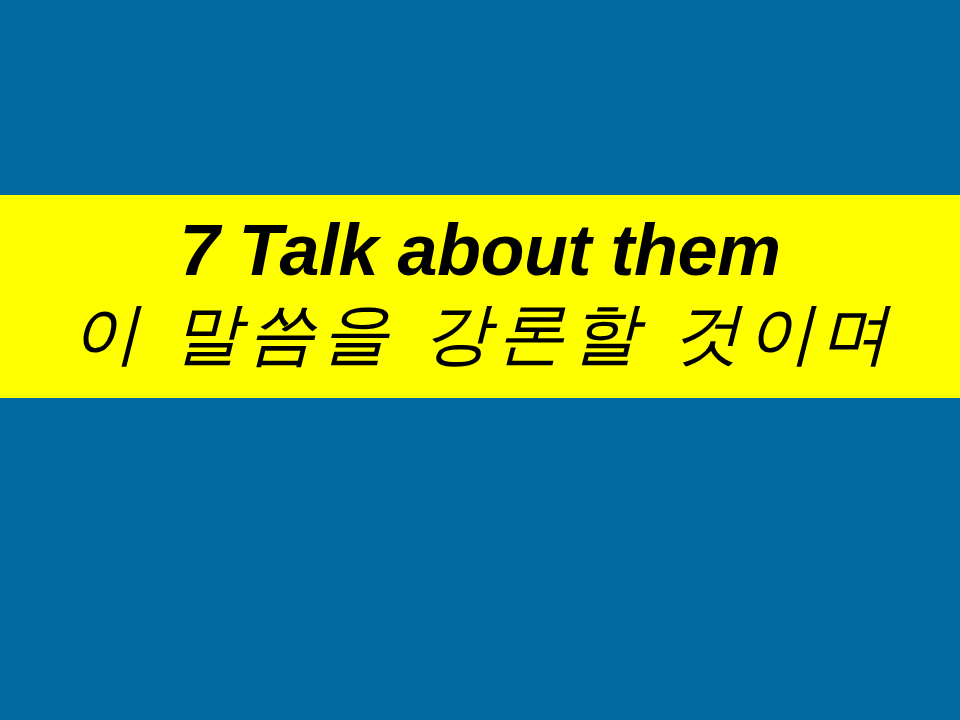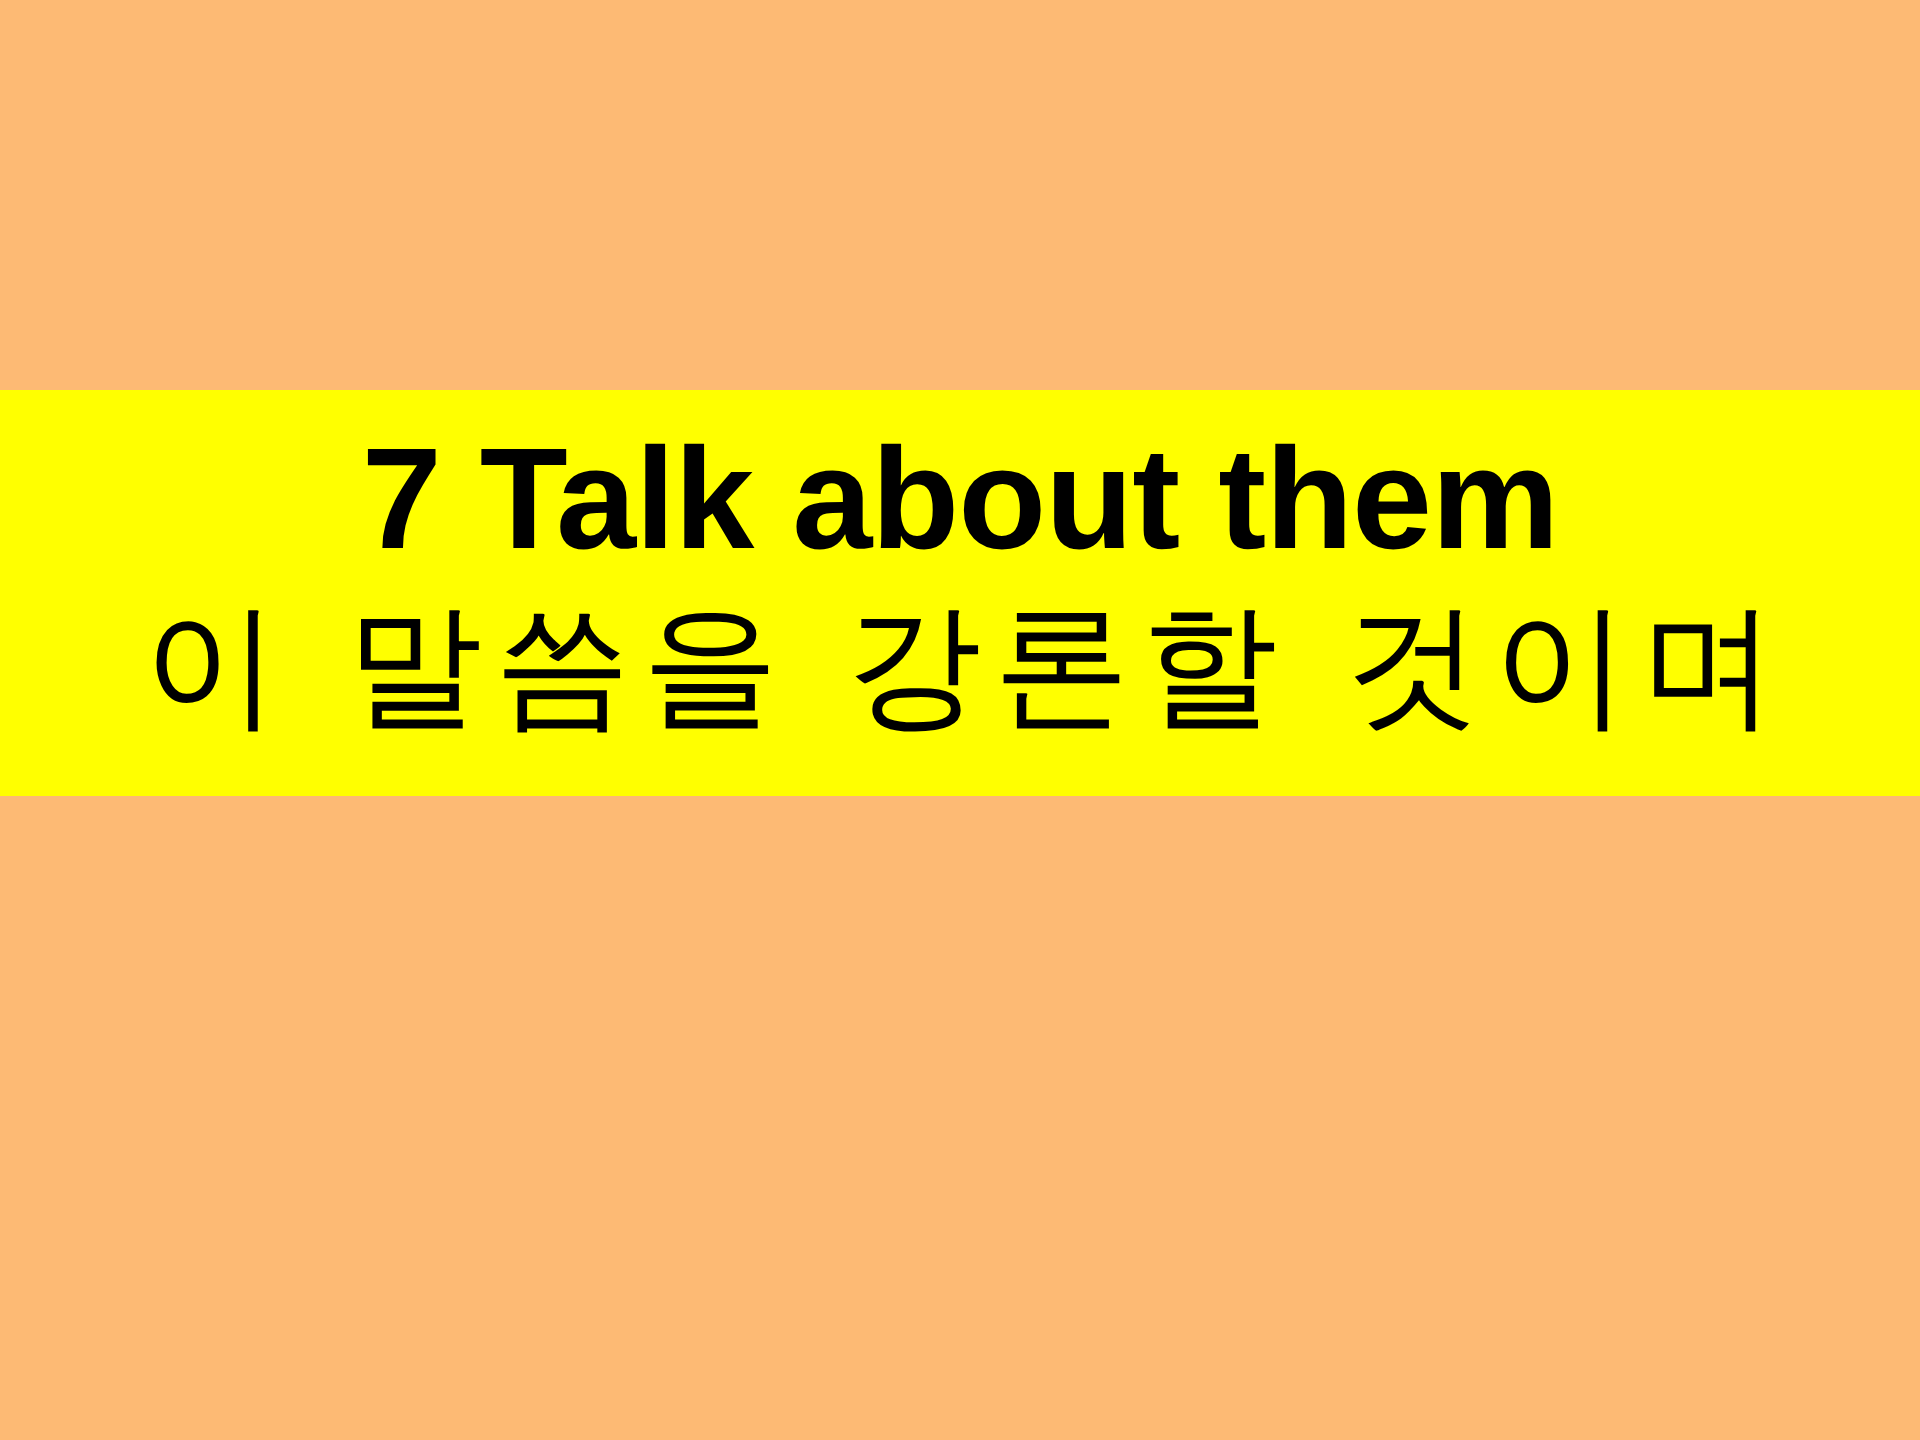--- a/index.html
+++ b/index.html
@@ -13,21 +13,22 @@
     font-family: "Liberation Sans", "DejaVu Sans", sans-serif;
     overflow: hidden;
     position: relative;
   }
 
   #slide {
     position: absolute;
     inset: 0;
     width: 960px;
     height: 720px;
-    background: #fdba74;
+    background: #0369a1;
+    font-style: italic;
   }
 
   #highlight-band {
     position: absolute;
     left: 0px;
     top: 195px;
     width: 960px;
     height: 203px;
     background: #FFFF00;
     display: flex;

